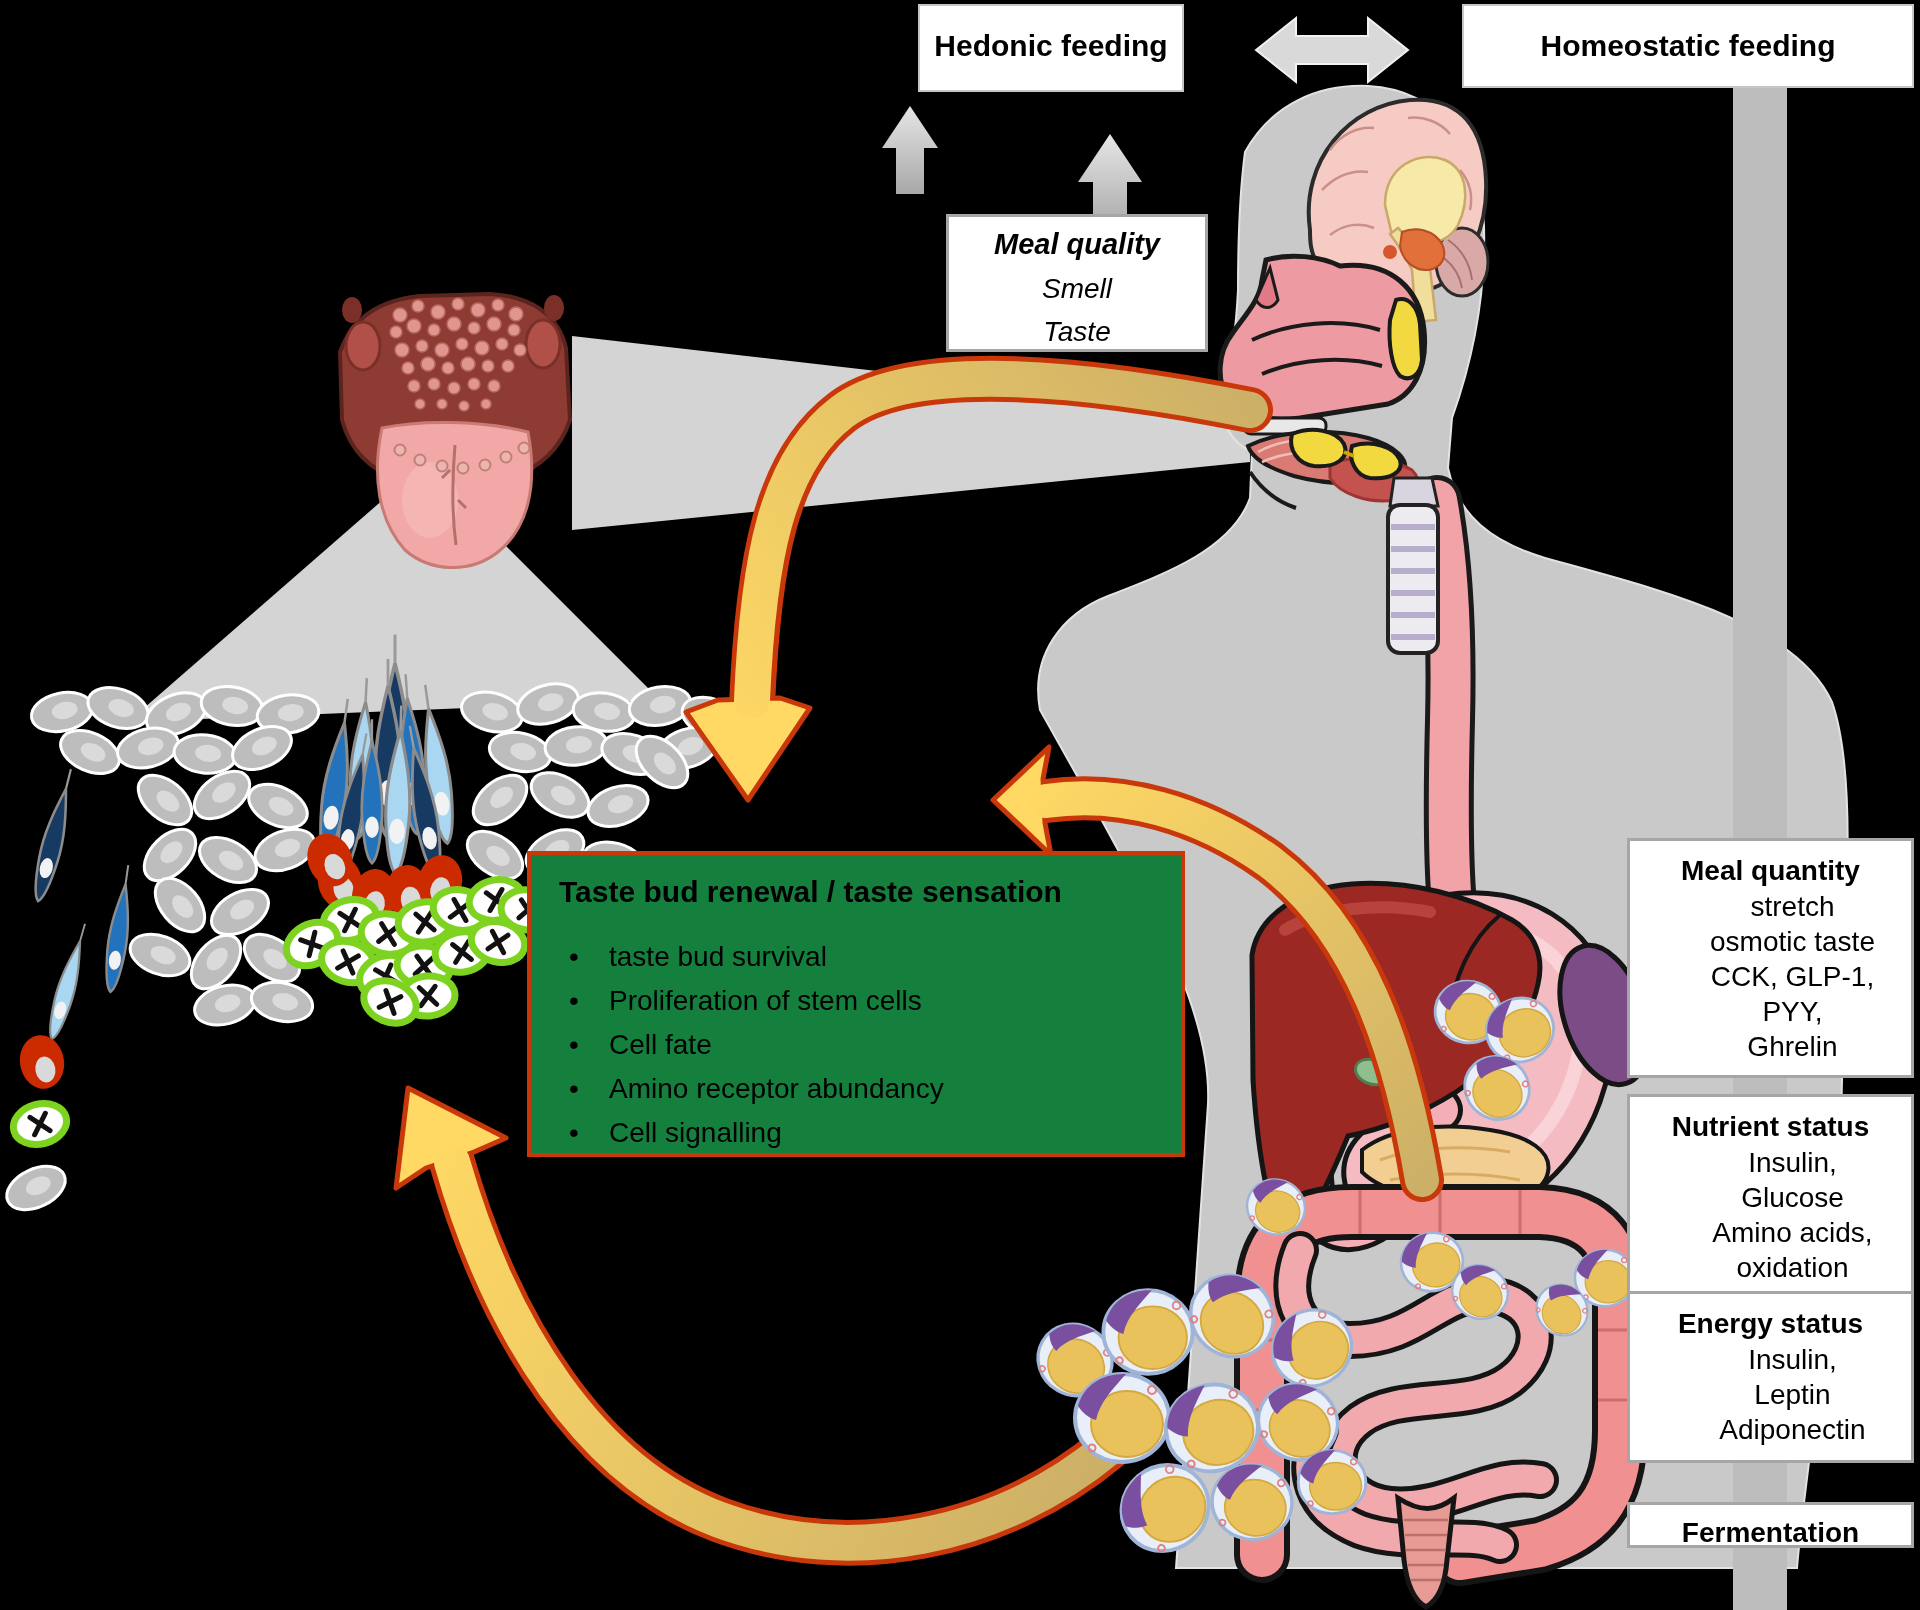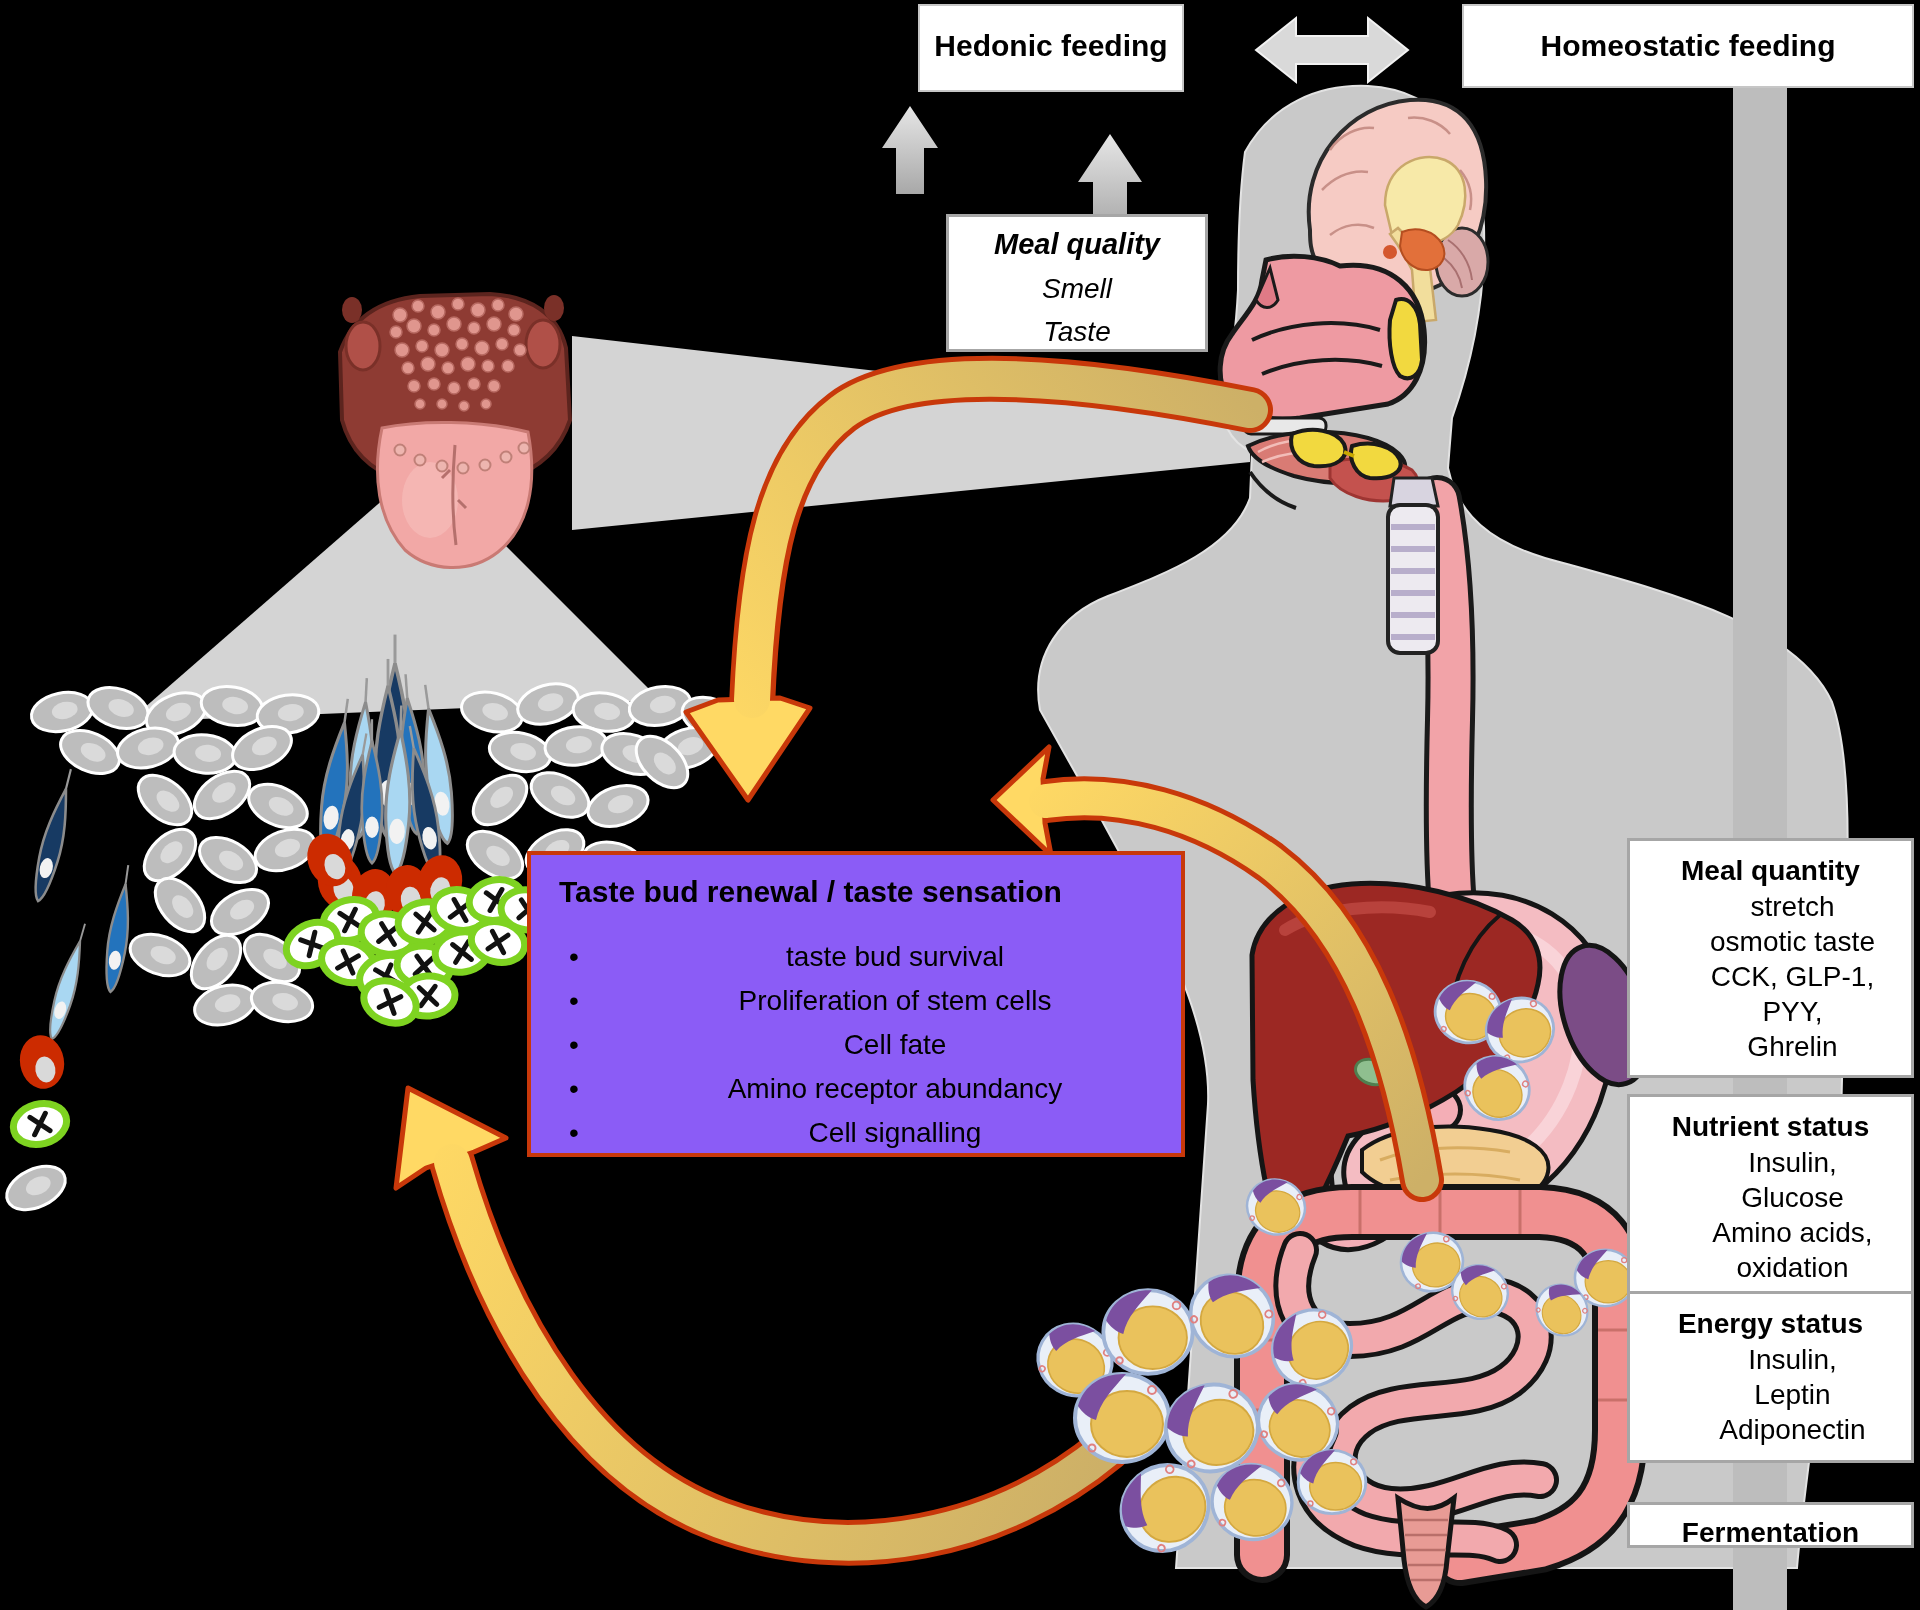--- a/index.html
+++ b/index.html
@@ -7,24 +7,24 @@
          font-family:"Liberation Sans", sans-serif;color:#000;}
   #art{position:absolute;left:0;top:0;}
   .panel{position:absolute;background:#fff;border:3px solid #a6a6a6;text-align:center;box-sizing:border-box;}
   .panel .t{font-weight:bold;}
   #hedonic,#homeostatic{border:2px solid #c6c6c6;font-weight:bold;font-size:30px;}
   #hedonic{left:918px;top:4px;width:266px;height:88px;line-height:80px;}
   #homeostatic{left:1462px;top:4px;width:452px;height:84px;line-height:80px;}
   #mealq{left:946px;top:214px;width:262px;height:138px;padding-top:4px;font-style:italic;}
   #mealq .t{font-size:29px;line-height:46px;}
   #mealq .l{font-size:28px;line-height:43px;}
-  #ybox{position:absolute;left:527px;top:851px;width:658px;height:306px;background:#8b5cf6;
+  #ybox{position:absolute;left:527px;top:851px;width:658px;height:306px;background:#15803d;
         border:4px solid #C8380A;box-sizing:border-box;}
   #ybox .t{font-weight:bold;font-size:30px;margin:20px 0 0 28px;text-align:left;}
-  #ybox .bl{position:relative;margin-top:26px;text-align:center;}
+  #ybox .bl{position:relative;margin-top:26px;text-align:left;}
   .brow{position:relative;font-size:28px;line-height:44px;padding-left:78px;}
   .brow::before{content:"\2022";position:absolute;left:38px;top:0;}
   .sbox{left:1627px;width:287px;padding-top:11px;}
   .sbox .t{font-size:28px;line-height:37px;}
   .sbox .l{font-size:28px;line-height:35px;padding-left:44px;}
   #sb0{top:838px;height:240px;}
   #sb1{top:1094px;height:205px;text-align:center;}
   #sb2{top:1291px;height:172px;}
   #sb3{top:1502px;height:46px;padding-top:0;}
   #sb3 .t{line-height:56px;}

